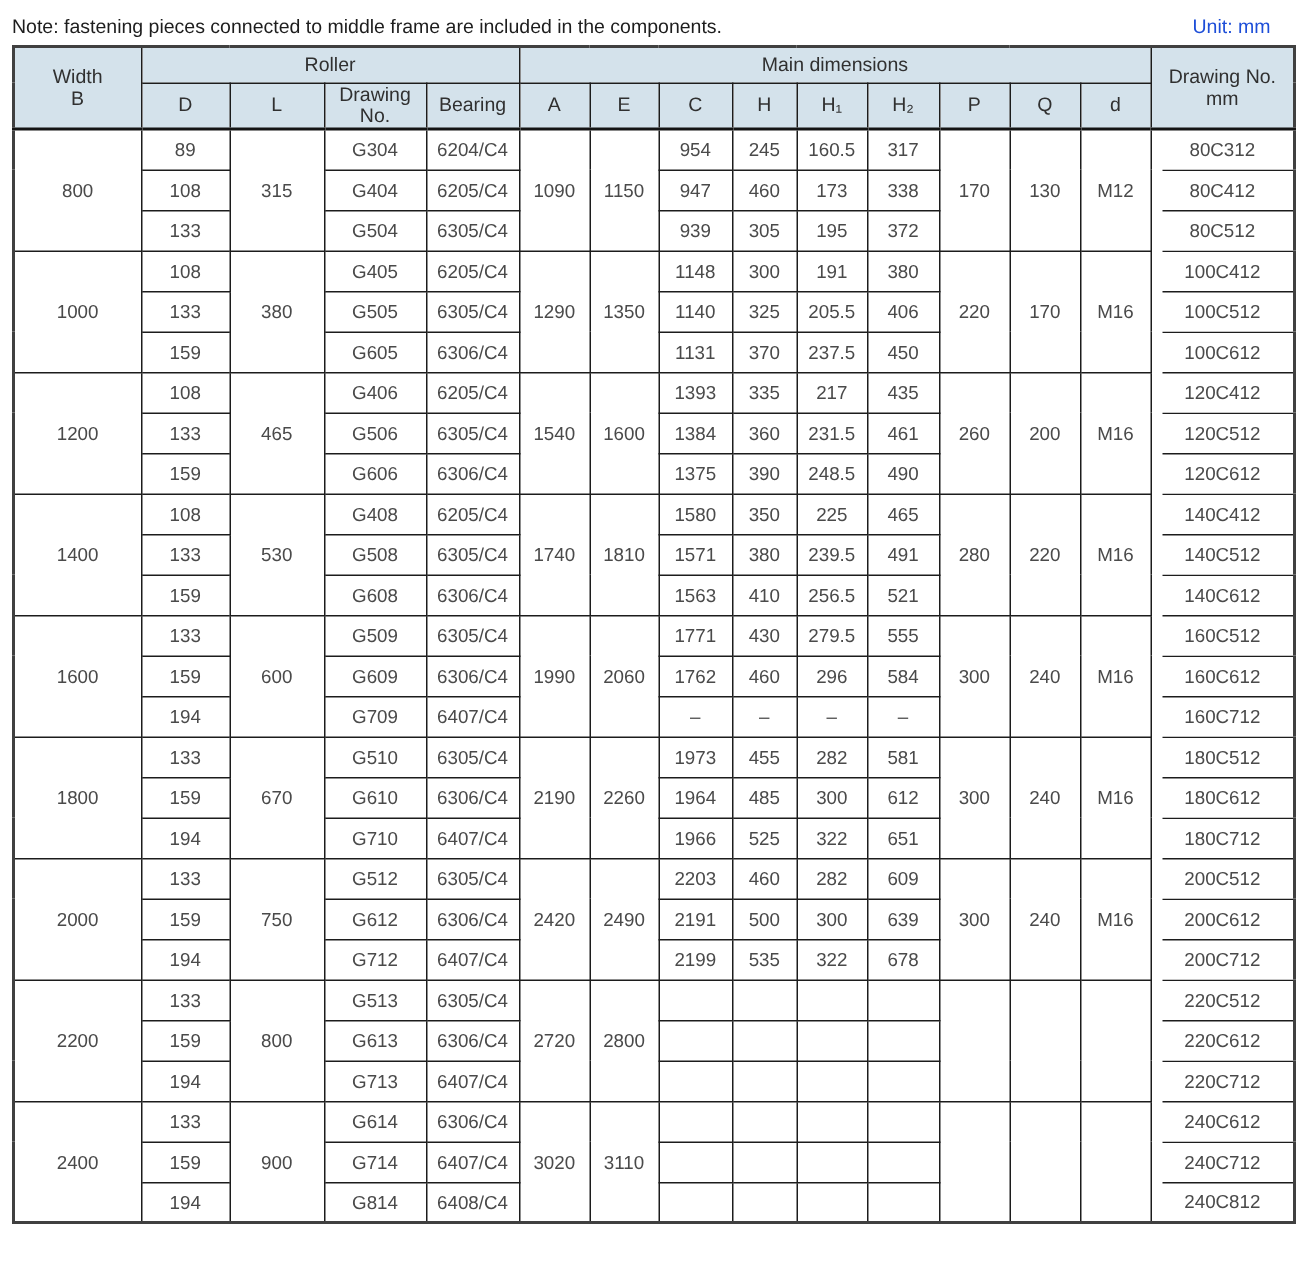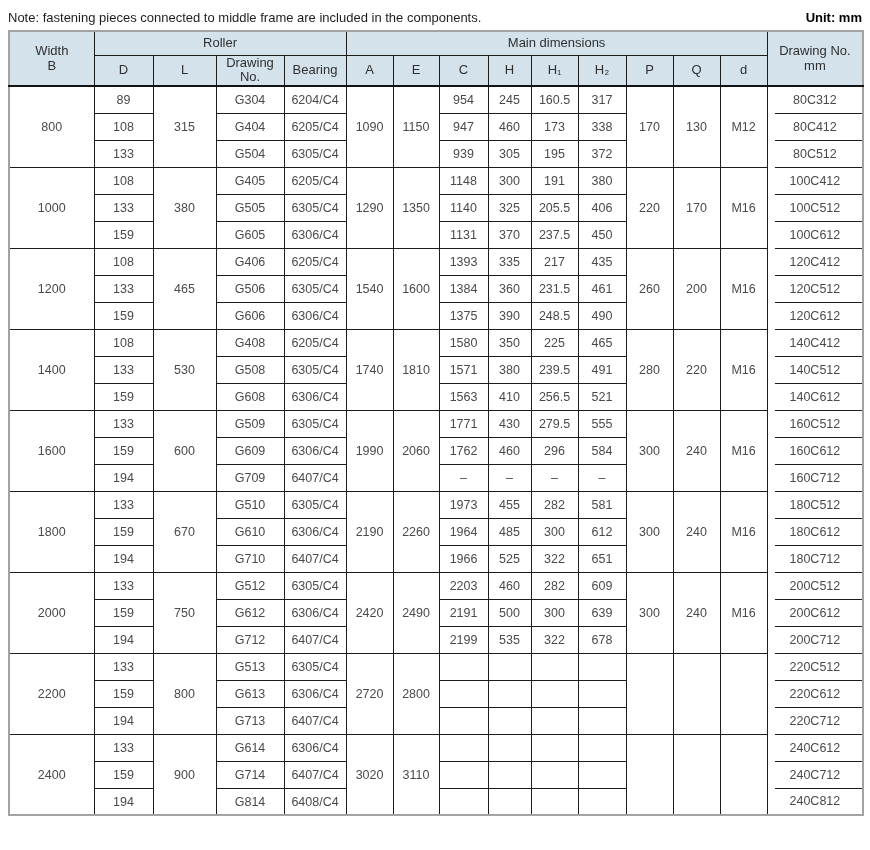--- a/index.html
+++ b/index.html
@@ -2,32 +2,32 @@
 <html><head>
 <meta charset="utf-8">
 <style>
   * { box-sizing: border-box; }
   html, body {
     margin: 0; padding: 0;
     width: 870px; height: 850px;
     background: #ffffff;
     font-family: "Liberation Sans", "DejaVu Sans", sans-serif;
   }
-  .page { padding: 6px 8px 0 8px; }
+  .page { padding: 6px 23px 0 8px; }
   .top-row {
     display: flex; justify-content: space-between; align-items: flex-end;
     margin: 4px 0 5px 0;
   }
   .note-text { font-size: 13px; color: #1d1d1d; }
-  .unit-text { font-size: 13px; color: #000000; font-weight: bold; }
+  .unit-text { font-size: 13px; color: #1d4ed8; }
   table.spec {
     border-collapse: collapse;
     table-layout: fixed;
     width: 854px;
-    border: 2px solid #a3a3a3;
+    border: 2px solid #404040;
   }
   th, td {
     border: 1px solid #1c1c1c;
     text-align: center;
     vertical-align: middle;
     padding: 0;
     overflow: hidden;
   }
   thead th {
     background: #d4e2eb;

